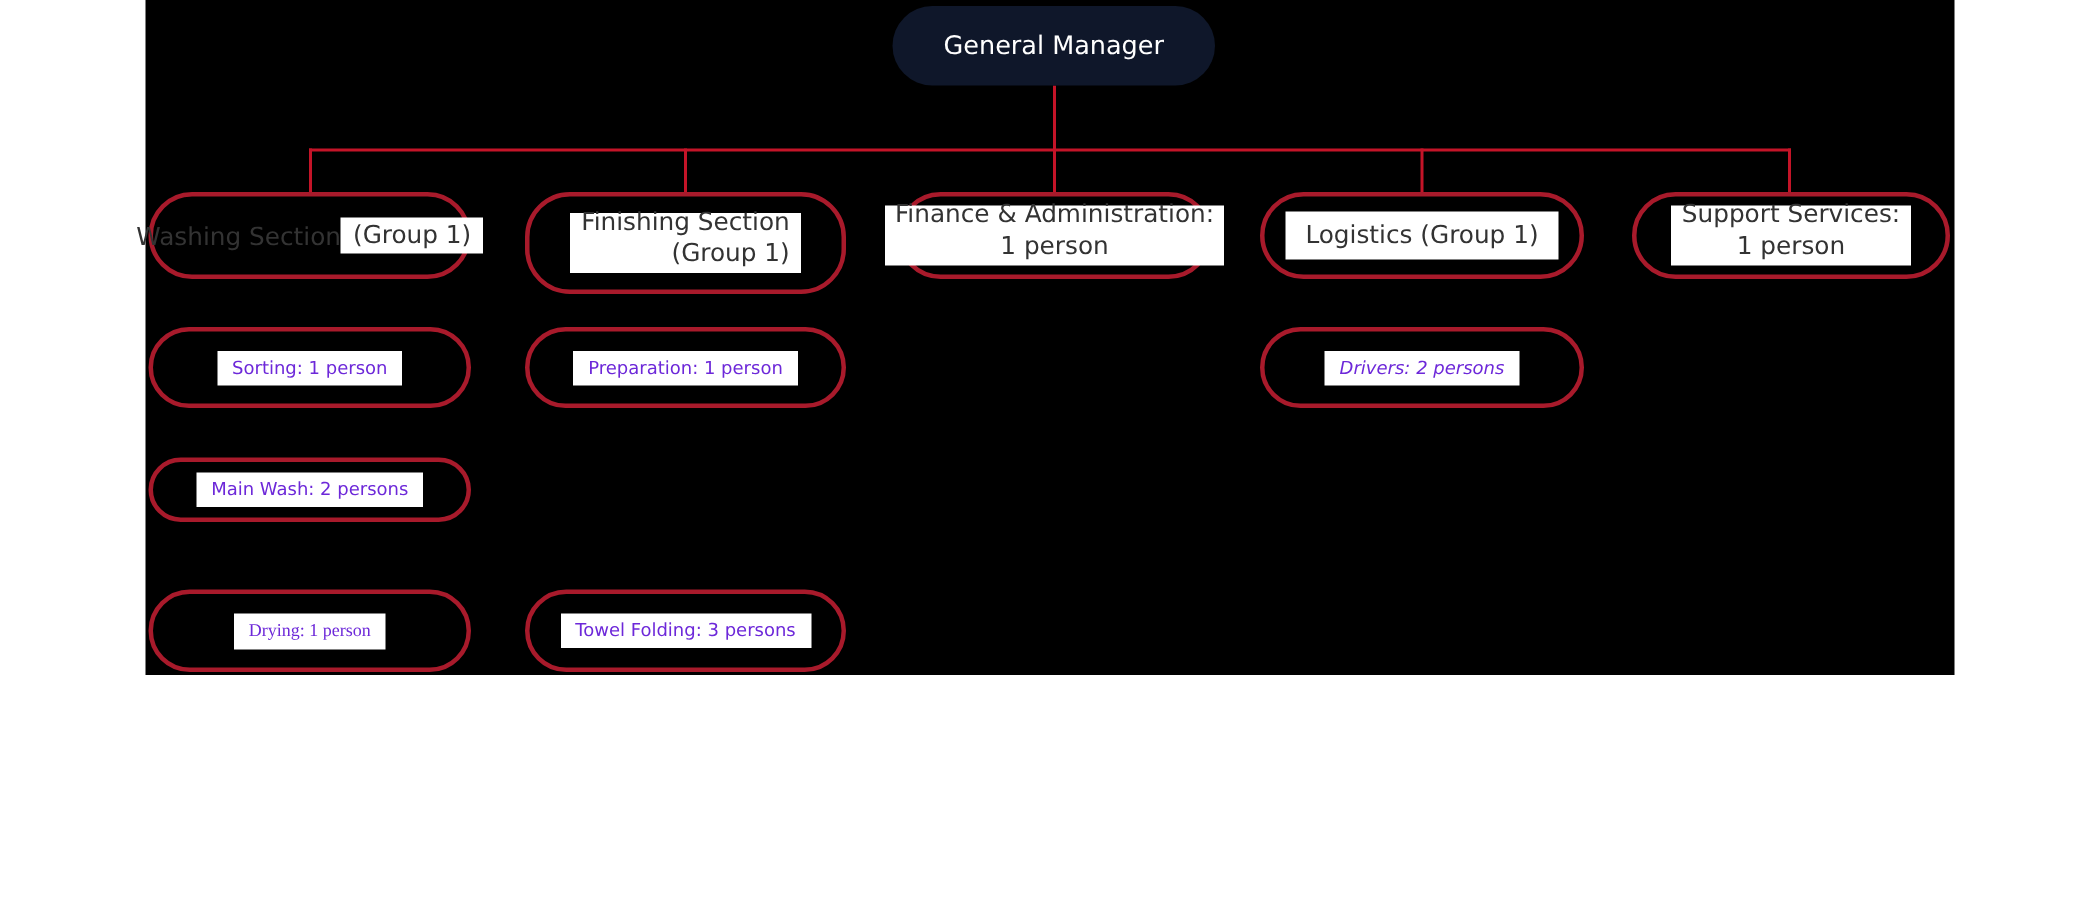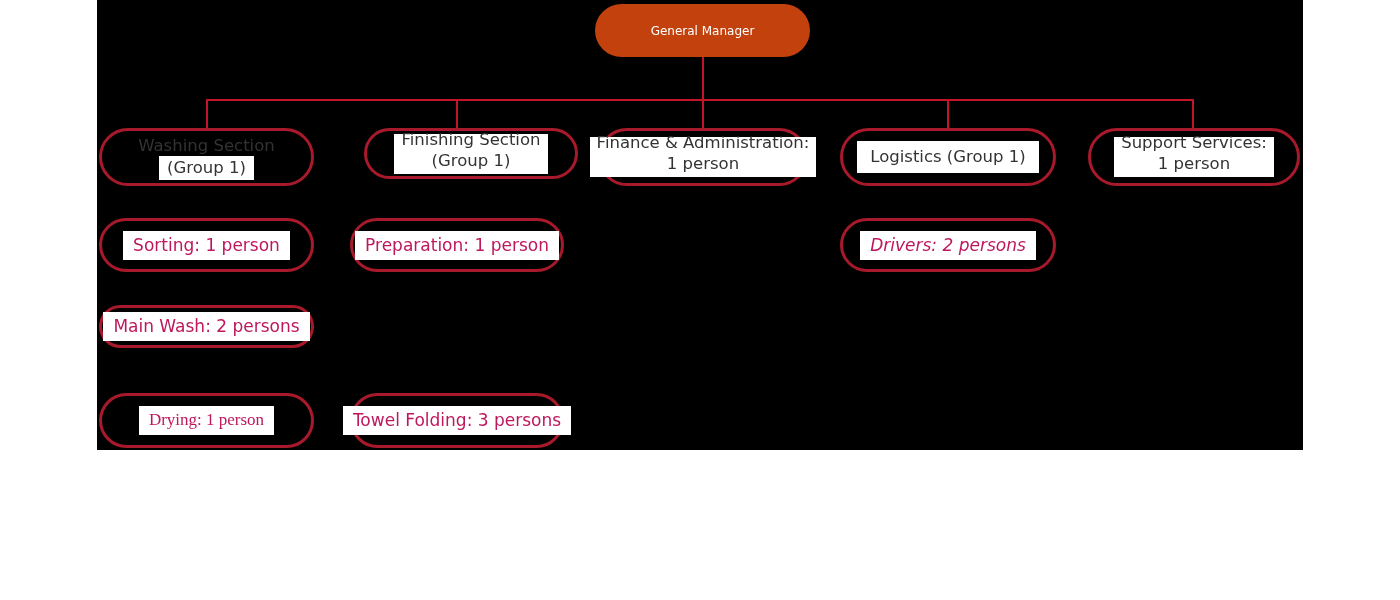--- a/index.html
+++ b/index.html
@@ -21,33 +21,33 @@
   .hline { height:2px; }
 
   
   .node {
     position:absolute; box-sizing:border-box;
     display:flex; align-items:center; justify-content:center;
     border:3px solid #a81a2b; border-radius:30px;
     background:transparent; text-align:center;
   }
   .node.filled {
-    border:none; background:#c2410c; color:#ffffff;
-    font-size:12px; border-radius:27px;text-align:center;
+    border:none; background:#0f172a; color:#ffffff;
+    font-size:17px; border-radius:27px;text-align:center;
   }
   
   .hdr { font-size:16.5px; line-height:21px; color:#333333; white-space:nowrap; }
-  .hdr .stack { display:flex; flex-direction:column; align-items:center; }
+  .hdr .stack { display:flex; flex-direction:row; align-items:center; }
   .whitebox { background:#ffffff; padding:1px 8px 2px; display:inline-block; }
   
   .whitebox2 { background:#ffffff; padding:0 7px; height:40px; display:block; }
   .whitebox2 .txt { transform:translateY(-5px); }
   .singlebox { background:#ffffff; padding:5px 13px 6px; display:inline-block; }
   
-  .sub  { font-size:17px; color:#be185d; white-space:nowrap; }
+  .sub  { font-size:12px; color:#6d28d9; white-space:nowrap; }
   .sub .whiteboxs { background:#ffffff; padding:4px 10px 5px; display:inline-block; }
 </style>
 </head>
 <body>
 
 <div class="canvas">
   <div class="board">
 
     <div class="line vline" style="left:605px; top:57px; height:43px;"></div>
     <div class="line hline" style="left:109px; top:99px; width:988px;"></div>
@@ -61,21 +61,21 @@
       <span>General Manager</span>
     </div>
 
     <div class="node hdr" style="left:2px; top:128px; width:215px; height:58px;">
       <div class="stack">
         <div>Washing Section</div>
         <span class="whitebox">(Group 1)</span>
       </div>
     </div>
 
-    <div class="node hdr" style="left:267px; top:128px; width:214px; height:51px;">
+    <div class="node hdr" style="left:253px; top:128px; width:214px; height:68px;text-align:right;">
       <div class="whitebox2">
         <div class="txt">
           <div>Finishing Section</div>
           <div>(Group 1)</div>
         </div>
       </div>
     </div>
 
     <div class="node hdr" style="left:501px; top:128px; width:210px; height:58px;">
       <div class="whitebox2">

